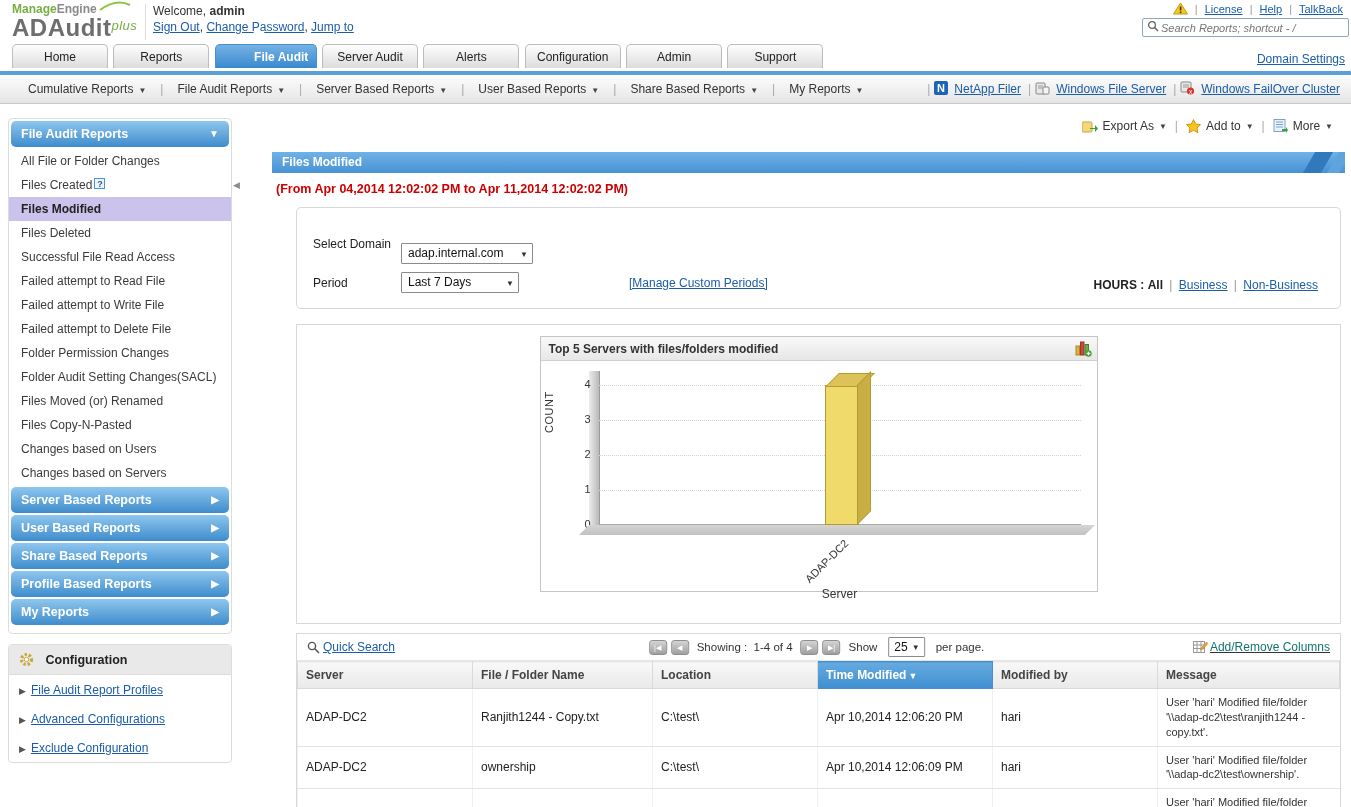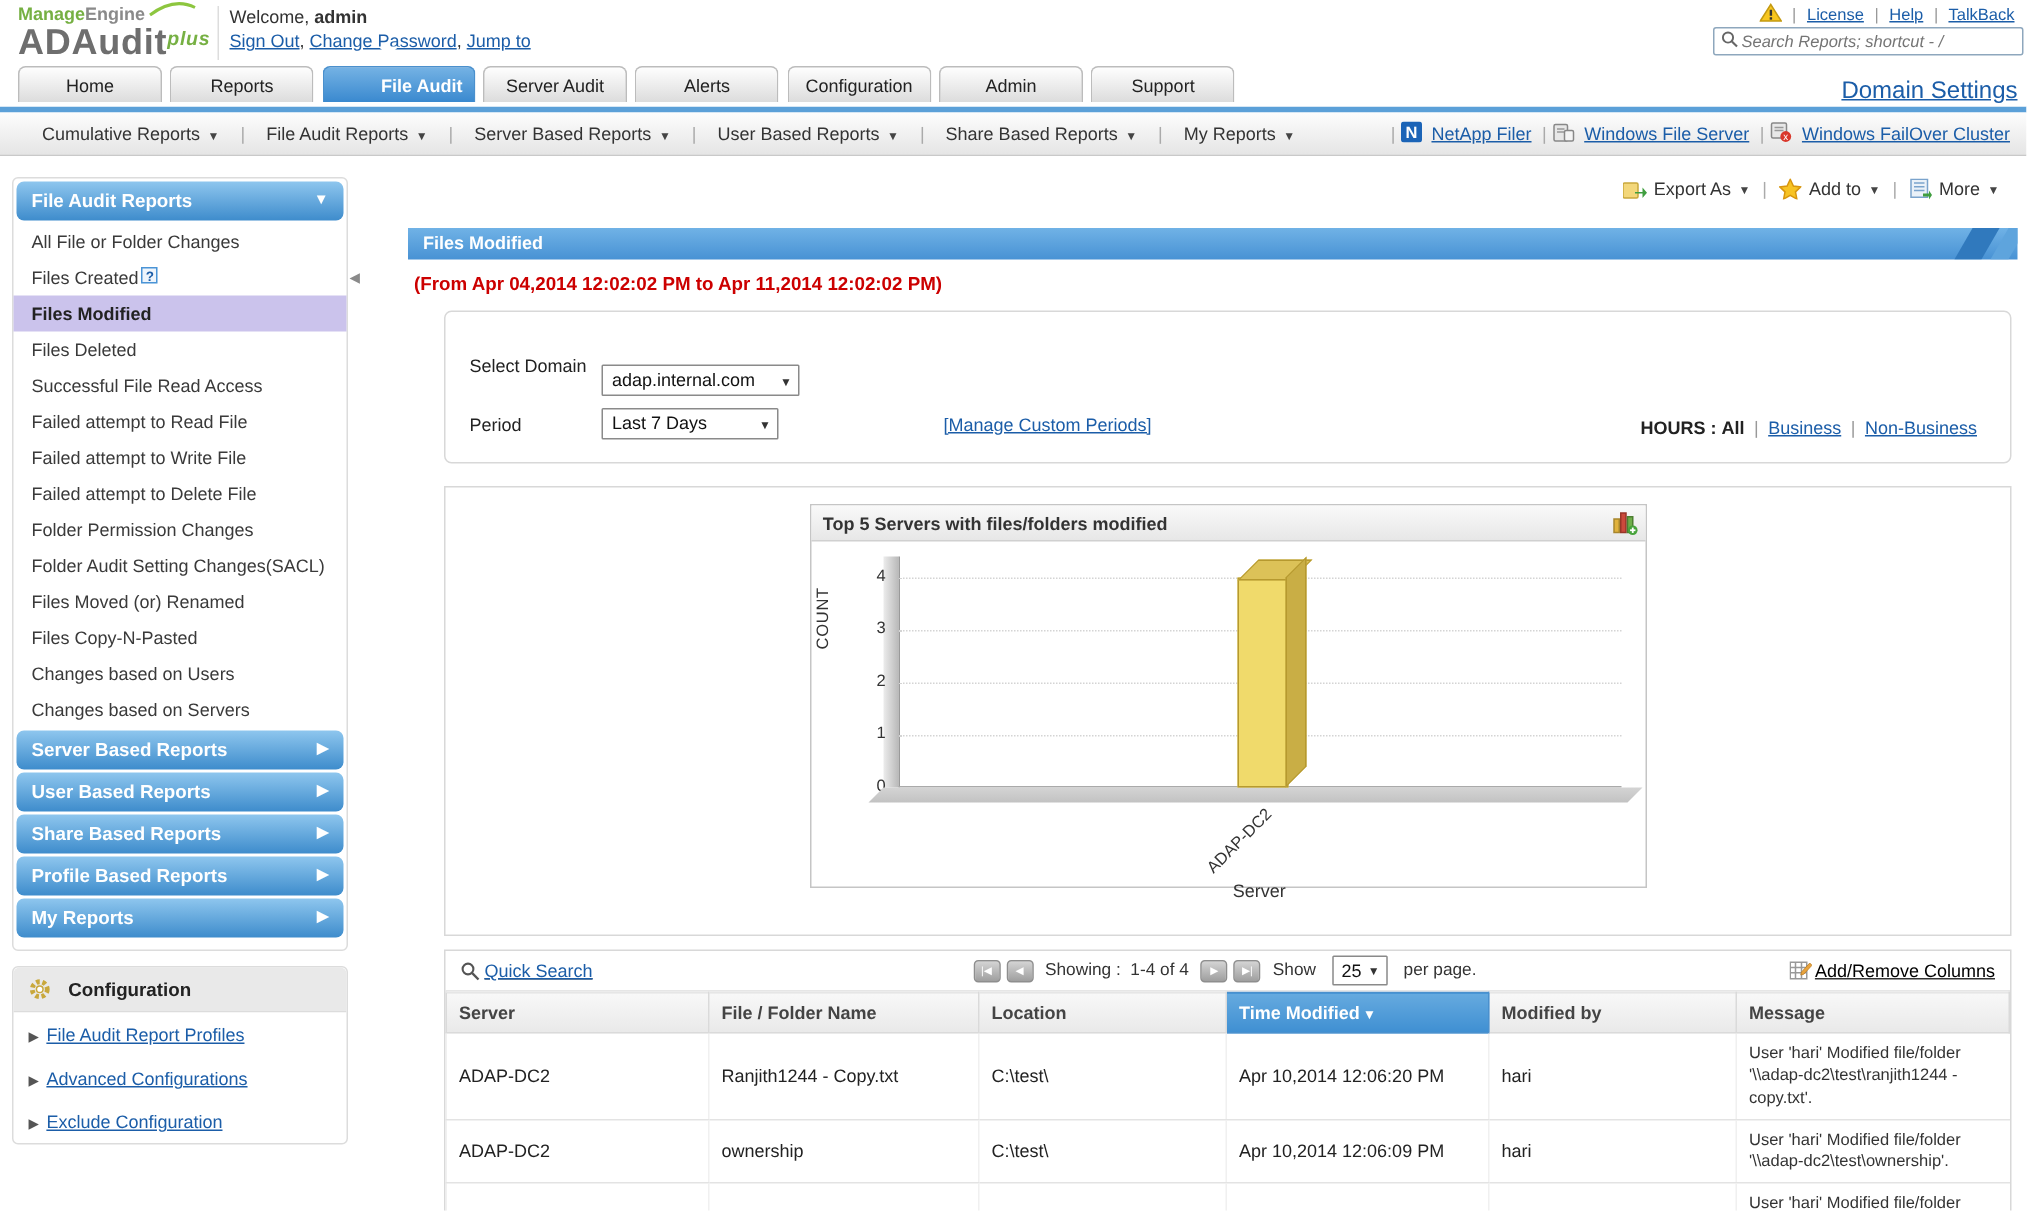--- a/index.html
+++ b/index.html
@@ -12,42 +12,42 @@
   a { color:#1b5da8; text-decoration:underline; cursor:pointer; }
 
   
   .hdr { height:44px; position:relative; background:#fff; }
   .logo { position:absolute; left:12px; top:2px; }
   .logo .brand { font-size:12px; font-weight:bold; }
   .logo .brand .g { color:#76b043; }
   .logo .brand .e { color:#8a8a8a; font-weight:bold; }
   .logo .swoosh { position:absolute; left:86px; top:-2px; }
   .logo .prod { font-size:24px; font-weight:bold; color:#6e6e6e; letter-spacing:0.5px; line-height:20px; }
-  .logo .plus { font-size:13px; font-style:italic; font-weight:bold; color:#76b043; vertical-align:6px; }
+  .logo .plus { font-size:13px; font-style:italic; font-weight:normal; color:#76b043; vertical-align:6px; }
   .hdr-div { position:absolute; left:145px; top:4px; height:36px; width:1px; background:#ddd; }
   .welcome { position:absolute; left:153px; top:4px; }
   .welcome .w1 { color:#333; }
   .sess-links { position:absolute; left:153px; top:20px; }
   .util { position:absolute; right:8px; top:2px; font-size:11px; white-space:nowrap; }
   .util .sep { color:#999; margin:0 4px; }
   .searchbox { position:absolute; right:2px; top:18px; width:207px; height:19px;
     border:1px solid #8ea7bd; border-radius:2px; background:#fff; display:flex; align-items:center; padding:0 4px; }
   .searchbox input { border:none; outline:none; flex:1; font-size:11px; font-style:italic; color:#555;
     font-family:"Liberation Sans", sans-serif; background:transparent; }
 
   
   .tabbar { position:relative; height:27px; background:#fff; padding-left:12px; white-space:nowrap; }
   .tab { display:inline-block; width:96px; height:24px; line-height:24px; text-align:center;
     margin-right:2px; border:1px solid #bcbcbc; border-bottom:none; border-radius:5px 5px 0 0;
     background:linear-gradient(#fefefe,#dcdcdc); color:#222; cursor:pointer; vertical-align:bottom; }
   .tab.active { background:linear-gradient(#74b2e4,#3a89cf); color:#fff; font-weight:bold; border-color:#4a90cd; width:102px;padding-left:31px; }
   .tab-underline { height:4px; background:#5ba0d8; }
   .tab-notch { position:absolute; left:252px; top:31px; width:0; height:0; z-index:5;
     border-left:7px solid transparent; border-right:7px solid transparent; border-top:6px solid #ffffff; }
-  .domain-settings { position:absolute; right:6px; top:8px; font-size:16px; }
+  .domain-settings { position:absolute; right:6px; top:8px; font-size:12px; }
 
   
   .menubar { height:29px; background:linear-gradient(#fdfdfd,#e5e5e5); border-bottom:1px solid #c9c9c9;
     display:flex; align-items:center; padding:0 8px 0 18px; position:relative; }
   .mitem { color:#333; margin:0 10px; cursor:pointer; white-space:nowrap; }
   .mitem .caret { font-size:8px; color:#444; margin-left:5px; }
   .msep { color:#aaa; margin:0 4px; }
   .menubar-right { margin-left:auto; display:flex; align-items:center; white-space:nowrap; font-size:12px; }
   .menubar-right a { margin:0 3px; }
   .icon14 { display:inline-block; vertical-align:-3px; margin-right:3px; }
@@ -126,21 +126,21 @@
   
   .grid-wrap { border:1px solid #d8d8d8; margin:9px 4px 0 24px; }
   .grid-toolbar { height:27px; display:flex; align-items:center; padding:0 10px; position:relative; border-bottom:1px solid #e6e6e6;text-decoration:underline; }
   .qsearch { display:flex; align-items:center; }
   .qsearch svg { margin-right:3px; }
   .pager { position:absolute; left:50%; transform:translateX(-50%); display:flex; align-items:center; white-space:nowrap; }
   .pbtn { width:18px; height:15px; border:1px solid #8e8e8e; border-radius:3px; margin:0 2px;
     background:linear-gradient(#d4d4d4,#9f9f9f); color:#fff; font-size:7px; line-height:13px; text-align:center; cursor:pointer; padding:0; }
   .pager .ptext { margin:0 6px; color:#333; font-size:11.5px; }
   .showsel { margin:0 5px; height:20px; line-height:18px; padding:0 16px 0 5px; }
-  .addrem { margin-left:auto; display:flex; align-items:flex-end; color:#000000; cursor:pointer; }
+  .addrem { margin-left:auto; display:flex; align-items:flex-end; color:#0f766e; cursor:pointer; }
   .addrem svg { margin-right:2px; }
 
   table.grid { width:100%; border-collapse:collapse; table-layout:fixed; }
   table.grid th { background:linear-gradient(#f8f8f8,#e9e9e9); border:1px solid #dadada; border-top:1px solid #e6e6e6;
     color:#444; font-weight:bold; text-align:left; padding:6px 8px; font-size:12px; cursor:pointer; }
   table.grid th.sorted { background:linear-gradient(#66aadf,#3f8fd2); color:#fff; border-color:#4a90cd; }
   table.grid th.sorted .sort-arr { font-size:9px; margin-left:2px; }
   table.grid td { border-bottom:1px solid #e3e3e3; border-left:1px solid #f0f0f0; padding:10px 8px; color:#222; vertical-align:middle; }
   table.grid td.msg { font-size:11px; color:#333; padding:6px 8px; line-height:1.35; }
   col.c1{width:175px;} col.c2{width:180px;} col.c3{width:165px;} col.c4{width:175px;} col.c5{width:165px;}

